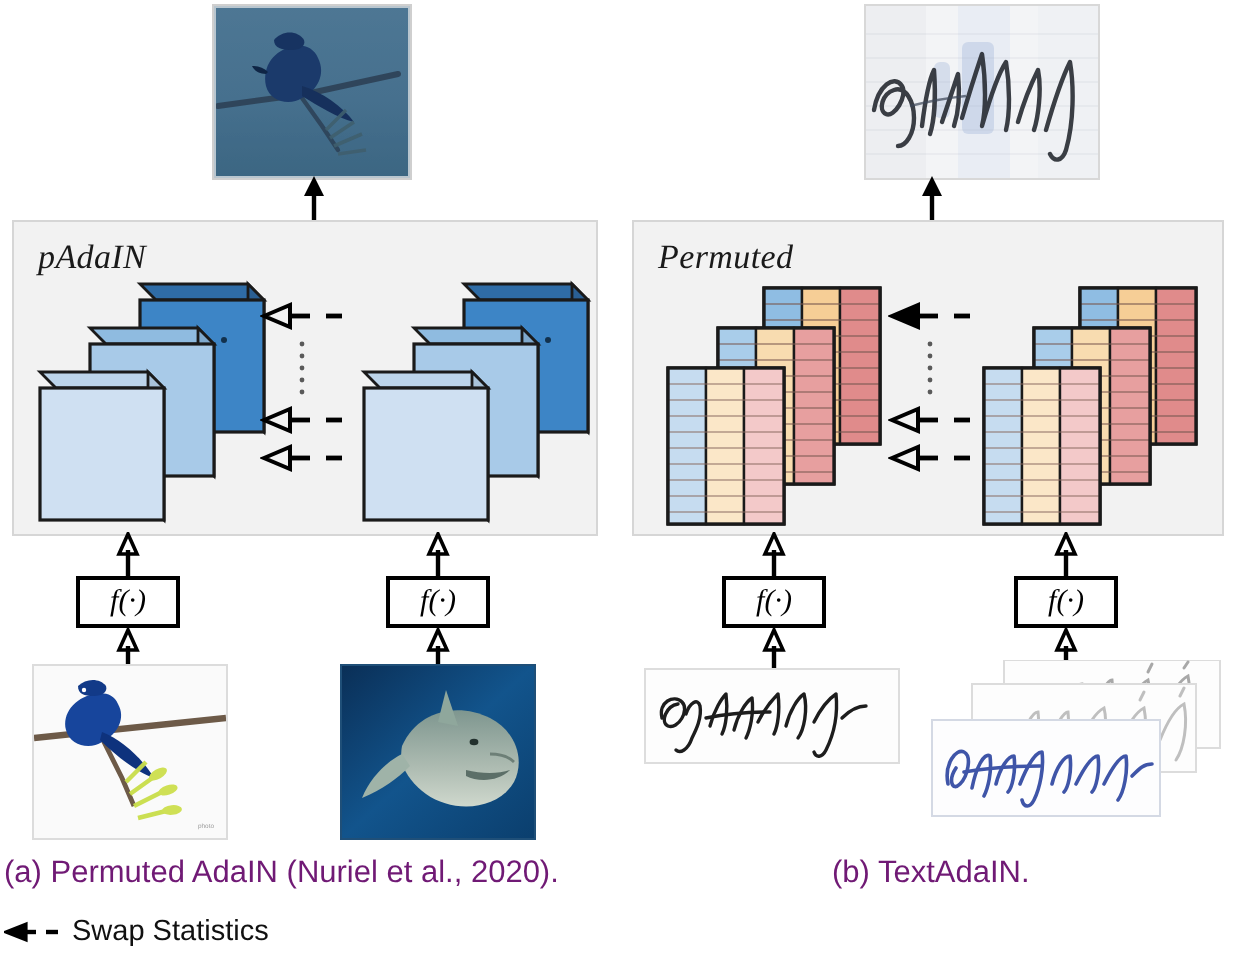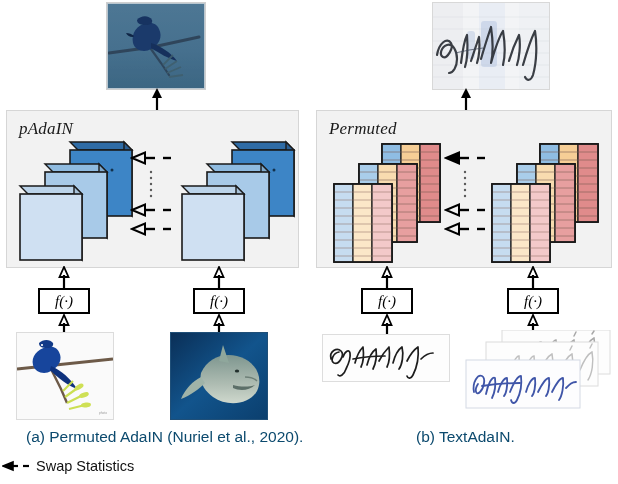--- a/index.html
+++ b/index.html
@@ -53,23 +53,22 @@
   .swap{position:absolute;}
   .swap svg{display:block;}
 
   
   .imgbox{position:absolute;overflow:hidden;box-sizing:border-box;}
 
   
   .caption{
     position:absolute;
     font-size:15.5px;
-    color:#0c4a6e;
+    color:#701a75;
     white-space:nowrap;
-    margin-left:24px;
   }
   .legend{
     position:absolute;
     display:flex;align-items:center;gap:6px;
     font-size:14.5px;color:#111;
     white-space:nowrap;
   }
 
   
   .stack{position:absolute;}
@@ -559,21 +558,21 @@
           <path d="M74 62 C78 54 82 48 85 48 C86 56 84 64 82 66"></path>
           <path d="M88 62 C92 54 96 48 99 48 C100 56 98 66 95 70"></path>
           <path d="M102 58 C106 54 108 52 112 52"></path>
           <path d="M18 56 C30 54 44 53 56 53"></path>
         </g>
       </g>
     </svg>
   </div>
 
   <div class="caption" style="left:2px;top:428px;">(a) Permuted AdaIN (Nuriel et al., 2020).</div>
-  <div class="caption" style="left:392px;top:428px;">(b) TextAdaIN.</div>
+  <div class="caption" style="left:416px;top:428px;">(b) TextAdaIN.</div>
 
   <div class="legend" style="left:2px;top:458px;">
     <span style="display:inline-block;line-height:0;">
       <svg width="28" height="14" viewBox="0 0 28 14">
         <g stroke="#000" stroke-width="2.2">
           <line x1="21" y1="7" x2="27" y2="7"></line>
           <line x1="11" y1="7" x2="16" y2="7"></line>
           <polygon points="1,7 11,3 11,11" fill="#000" stroke="#000" stroke-width="1.6"></polygon>
         </g>
       </svg>

